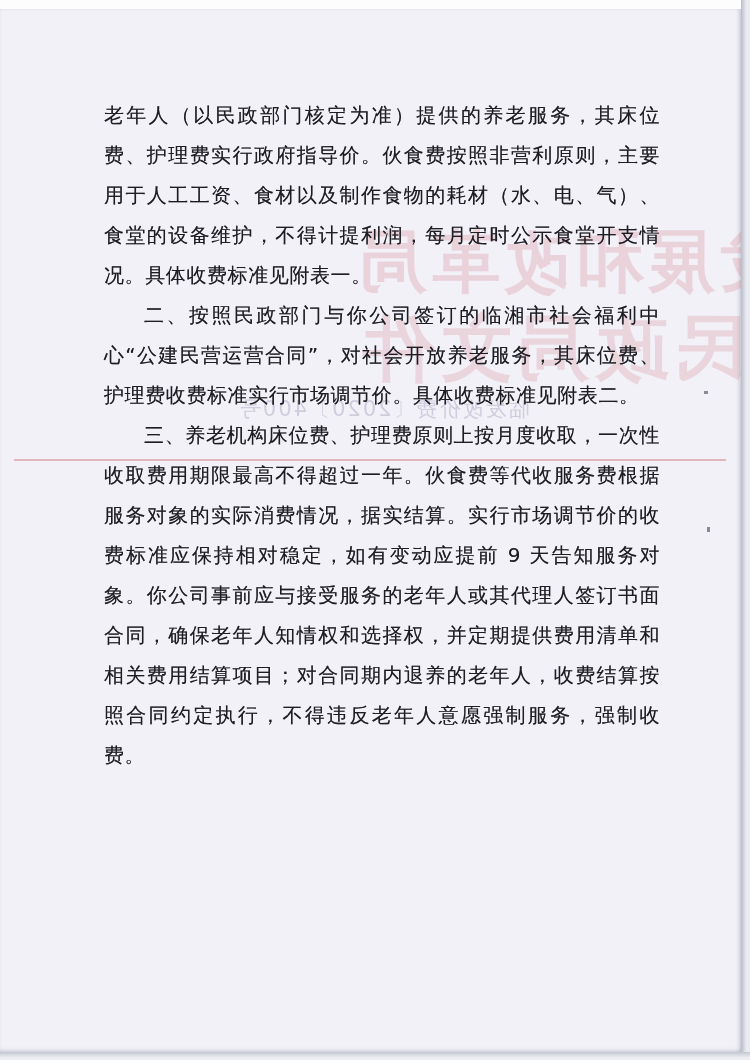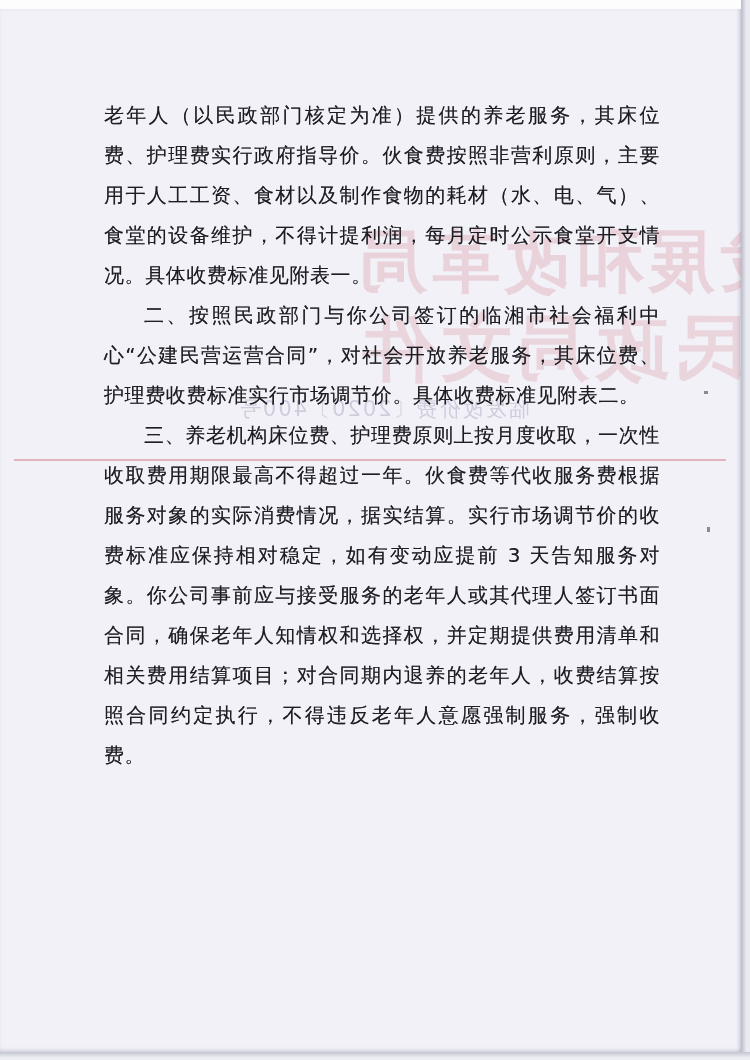--- a/index.html
+++ b/index.html
@@ -120,20 +120,20 @@
     <div class="bleed bleed-header-2">临湘市民政局文件</div>
     <div class="bleed bleed-docnum">临发改价费〔2020〕400号</div>
     <div class="bleed-divider"></div>
 
     <div class="speck speck-1"></div>
     <div class="speck speck-2"></div>
 
     <div class="content">
       <p>老年人（以民政部门核定为准）提供的养老服务，其床位费、护理费实行政府指导价。伙食费按照非营利原则，主要用于人工工资、食材以及制作食物的耗材（水、电、气）、食堂的设备维护，不得计提利润，每月定时公示食堂开支情况。具体收费标准见附表一。</p>
       <p class="indent">二、按照民政部门与你公司签订的临湘市社会福利中心“公建民营运营合同”，对社会开放养老服务，其床位费、护理费收费标准实行市场调节价。具体收费标准见附表二。</p>
-      <p class="indent">三、养老机构床位费、护理费原则上按月度收取，一次性收取费用期限最高不得超过一年。伙食费等代收服务费根据服务对象的实际消费情况，据实结算。实行市场调节价的收费标准应保持相对稳定，如有变动应提前 3 天告知服务对象。你公司事前应与接受服务的老年人或其代理人签订书面合同，确保老年人知情权和选择权，并定期提供费用清单和相关费用结算项目；对合同期内退养的老年人，收费结算按照合同约定执行，不得违反老年人意愿强制服务，强制收费。</p>
+      <p class="indent">三、养老机构床位费、护理费原则上按月度收取，一次性收取费用期限最高不得超过一年。伙食费等代收服务费根据服务对象的实际消费情况，据实结算。实行市场调节价的收费标准应保持相对稳定，如有变动应提前 9 天告知服务对象。你公司事前应与接受服务的老年人或其代理人签订书面合同，确保老年人知情权和选择权，并定期提供费用清单和相关费用结算项目；对合同期内退养的老年人，收费结算按照合同约定执行，不得违反老年人意愿强制服务，强制收费。</p>
 
     </div>
   </div>
 
   <div class="edge-right"></div>
   <div class="edge-bottom"></div>
 </div>
 
 </body></html>

